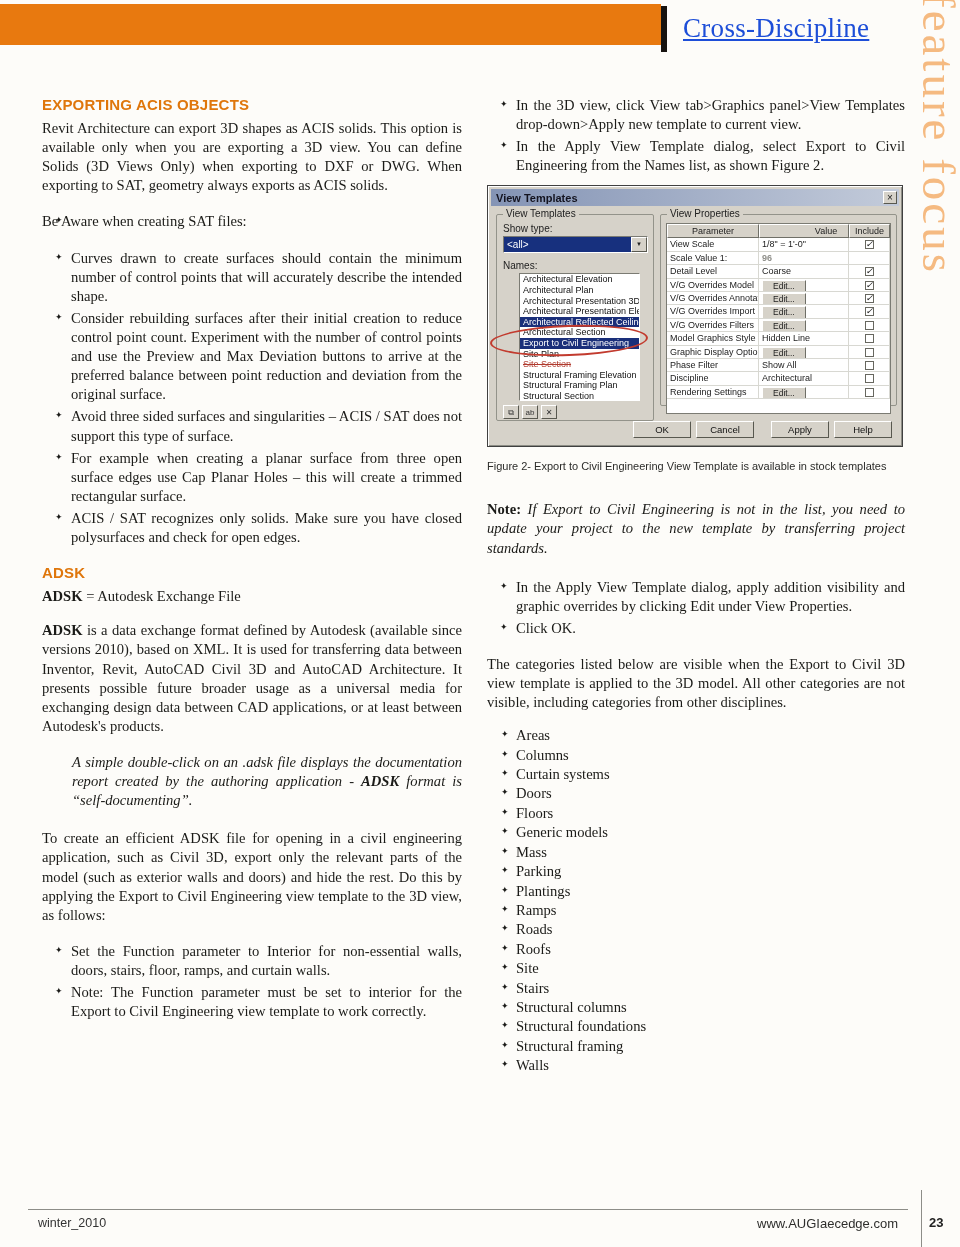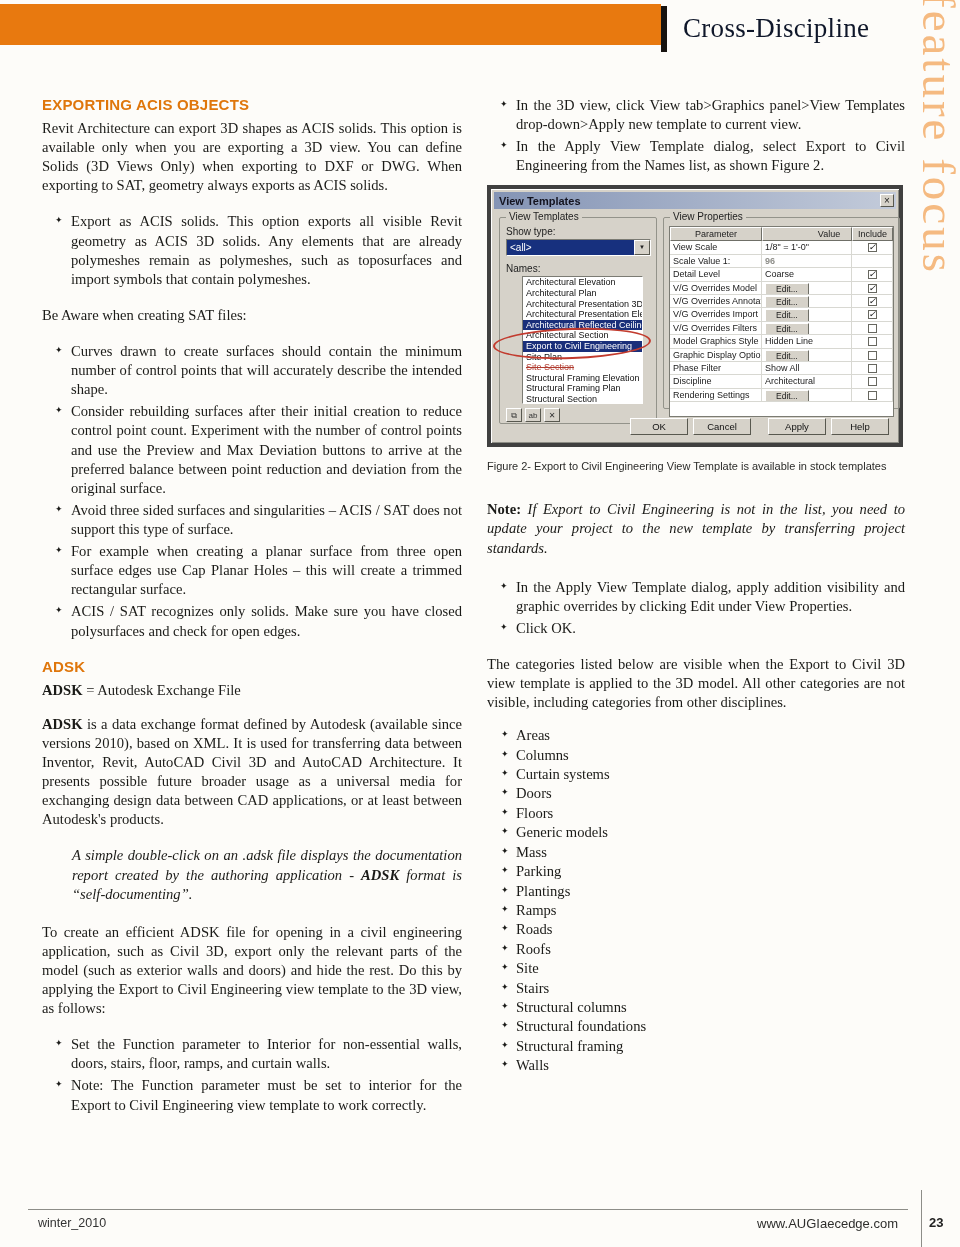--- a/index.html
+++ b/index.html
@@ -6,21 +6,21 @@
   html, body { margin:0; padding:0; }
   body {
     width:960px; height:1247px; position:relative; overflow:hidden;
     background:#FDFCF9; color:#1b1b18;
     font-family:"Liberation Serif", serif;
   }
 
   
   .topbar   { position:absolute; left:0; top:4px; width:661px; height:41px; background:#E8790F; }
   .top-div  { position:absolute; left:661px; top:6px; width:6px; height:46px; background:#171310; }
-  .masthead { position:absolute; left:683px; top:13px; font-size:27px; color:#0f172a; letter-spacing:.3px; }
+  .masthead { position:absolute; left:683px; top:13px; font-size:27px; color:#1d4ed8; letter-spacing:.3px;text-decoration:underline; }
   .banner-v {
     position:absolute; top:-8px; right:-2px; height:300px;
     writing-mode:vertical-rl; font-size:47px; line-height:1; letter-spacing:3px;
     color:#F5BA81; font-family:"Liberation Serif", serif;
   }
 
   
   .col-left  { position:absolute; left:42px;  top:96px; width:420px; }
   .col-right { position:absolute; left:487px; top:96px; width:418px; }
 
@@ -59,21 +59,21 @@
   ul.cats { list-style:none; margin:14px 0 0 0; padding:0; }
   ul.cats li { position:relative; padding-left:29px; font-size:14.6px; line-height:1.33; }
   ul.cats li .mark { position:absolute; left:14px; top:3px; font-size:9px; font-family:"DejaVu Sans", sans-serif; }
 
   .mid-bullets { margin-top:20px !important; }
   .cat-intro   { margin:16px 0 0 0 !important; }
 
   
   .dialog {
     position:relative; width:416px; height:262px; margin-top:9px;
-    background:#D6D2C9; border:4px solid #404040;
+    background:#D6D2C9; border:1px solid #404040;
     box-shadow:inset 1px 1px 0 #ffffff, inset -1px -1px 0 #8d8d85;
     font-family:"Liberation Sans", sans-serif; color:#1c1c1c;
   }
   .dlg-title {
     position:absolute; left:3px; top:3px; right:3px; height:17px;
     background:linear-gradient(90deg,#8494B5,#C3CBDA);
     display:flex; align-items:center; padding:0 2px 0 5px;
     font-size:11px; font-weight:bold; color:#13131f;
   }
   .dlg-close {
@@ -187,21 +187,20 @@
 <div class="banner-v">feature focus</div>
 
 <div class="col-left">
 
   <h2 class="orange">EXPORTING ACIS OBJECTS</h2>
   <p class="body">Revit Architecture can export 3D shapes as ACIS solids. This option is available only when you are exporting a 3D view. You can define Solids (3D Views Only) when exporting to DXF or DWG. When exporting to SAT, geometry always exports as ACIS solids.</p>
 
   <ul class="bullets">
     <li>
       <span class="mark">✦</span>
-      <span>Export as ACIS solids. This option exports all visible Revit geometry as ACIS 3D solids. Any elements that are already polymeshes remain as polymeshes, such as toposurfaces and import symbols that contain polymeshes.</span>
     </li>
   </ul>
 
   <p class="body">Be Aware when creating SAT files:</p>
 
   <ul class="bullets">
 
       <li>
         <span class="mark">✦</span>
         <span>Curves drawn to create surfaces should contain the minimum number of control points that will accurately describe the intended shape.</span>

